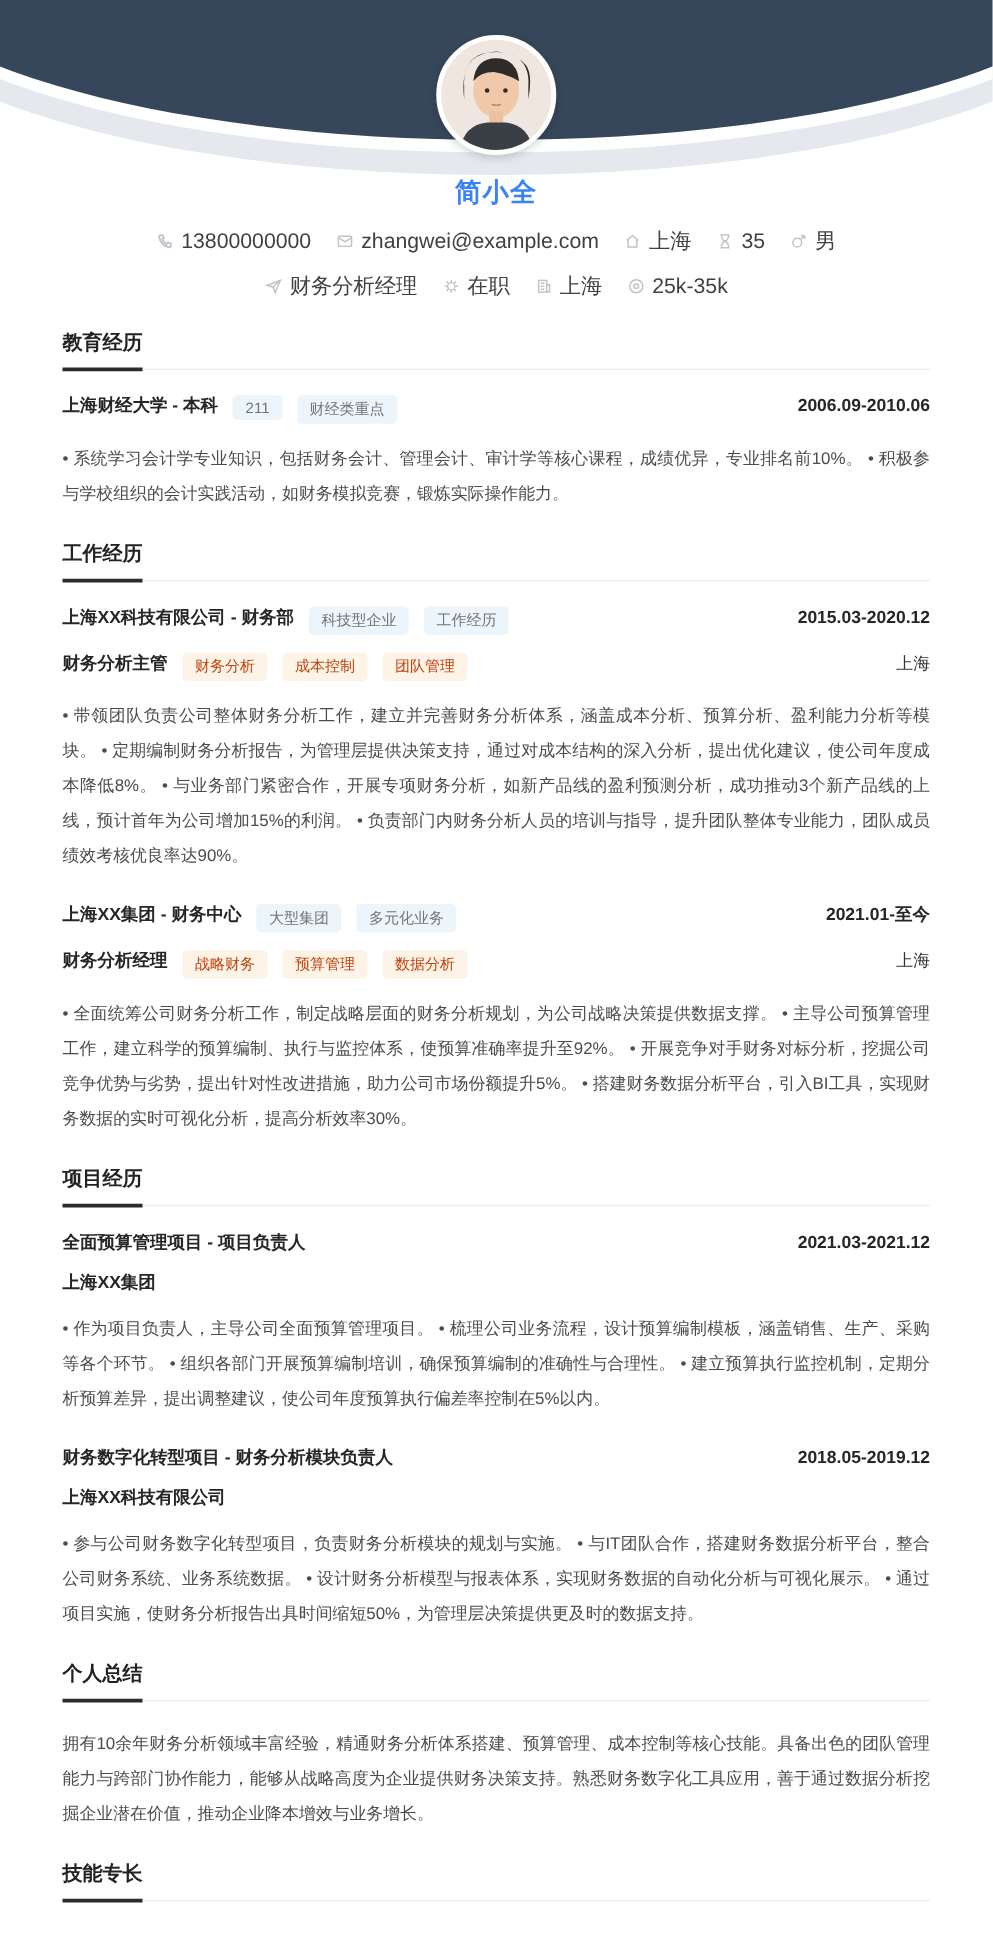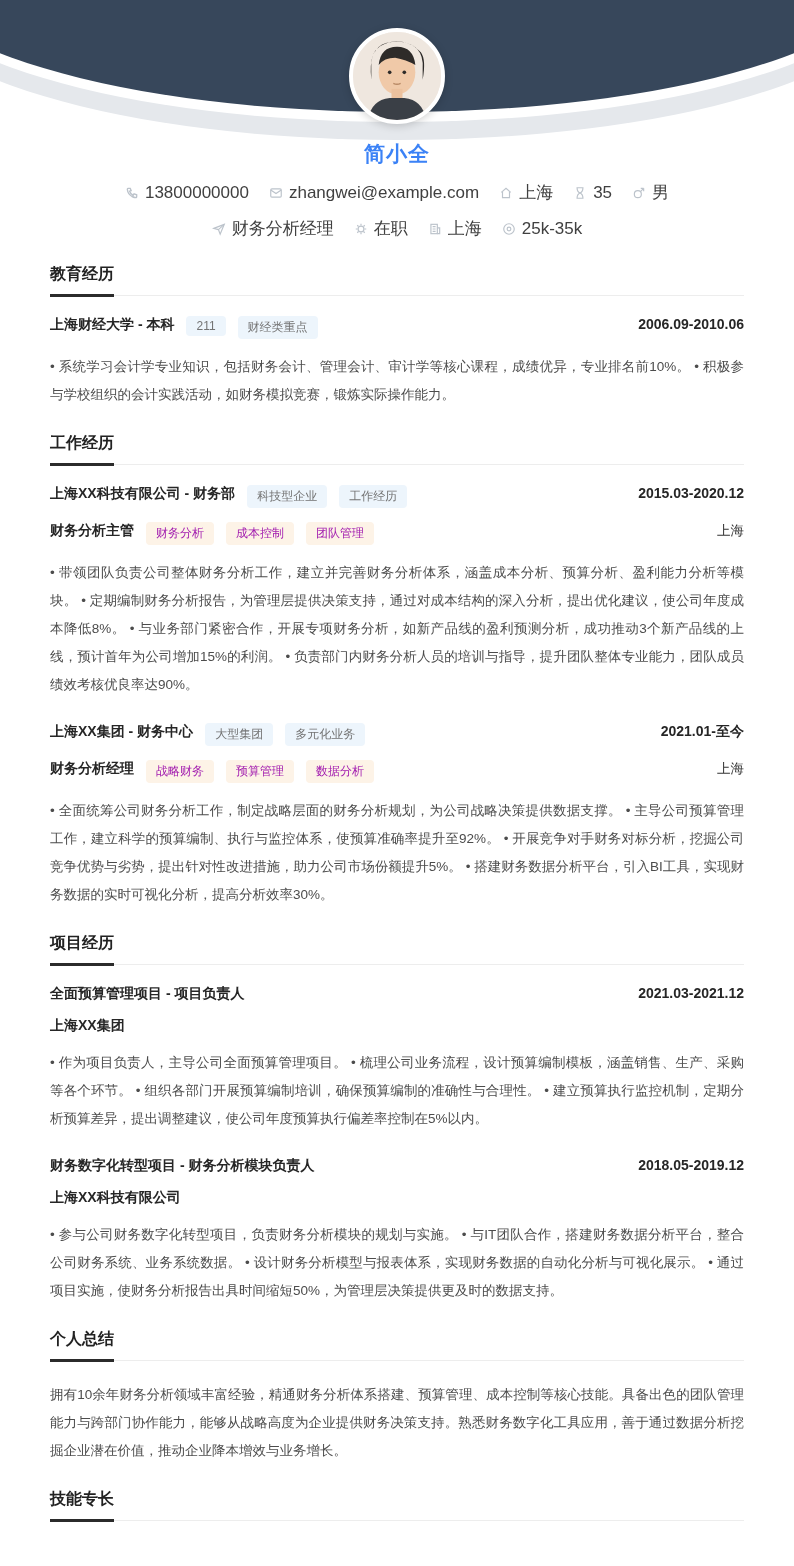--- a/index.html
+++ b/index.html
@@ -33,21 +33,21 @@
   .sec-head { border-bottom:1px solid #ededed; margin-bottom:20px; }
   .sec-title { display:inline-block; font-size:16px; font-weight:bold; color:#222; padding-bottom:9px; border-bottom:3px solid #2b2b2b; margin-bottom:-2px; }
   .entry { margin-bottom:20px; }
   .row { display:flex; align-items:flex-start; margin-bottom:14px; }
   .row .spacer { flex:1; }
   .bold-name { font-size:14px; font-weight:bold; color:#262626; white-space:nowrap; }
   .date { font-size:14px; font-weight:bold; color:#262626; white-space:nowrap; }
   .loc  { font-size:13.5px; color:#333; white-space:nowrap; }
   .tag { font-size:12px; padding:3px 10px; border-radius:4px; margin-left:12px; white-space:nowrap; }
   .tag-blue   { color:#737373; background:#edf5fc; }
-  .tag-orange { color:#a21caf; background:#fdf3e7; }
+  .tag-orange { color:#c2410c; background:#fdf3e7; }
   .para { font-size:13.5px; color:#4c4c4c; line-height:28px; text-align:justify; }
 </style>
 </head>
 <body>
 
 <div class="hero">
   <div class="curve curve-gray"></div>
   <div class="curve curve-white"></div>
   <div class="curve curve-dark"></div>
   <div class="avatar-wrap">

